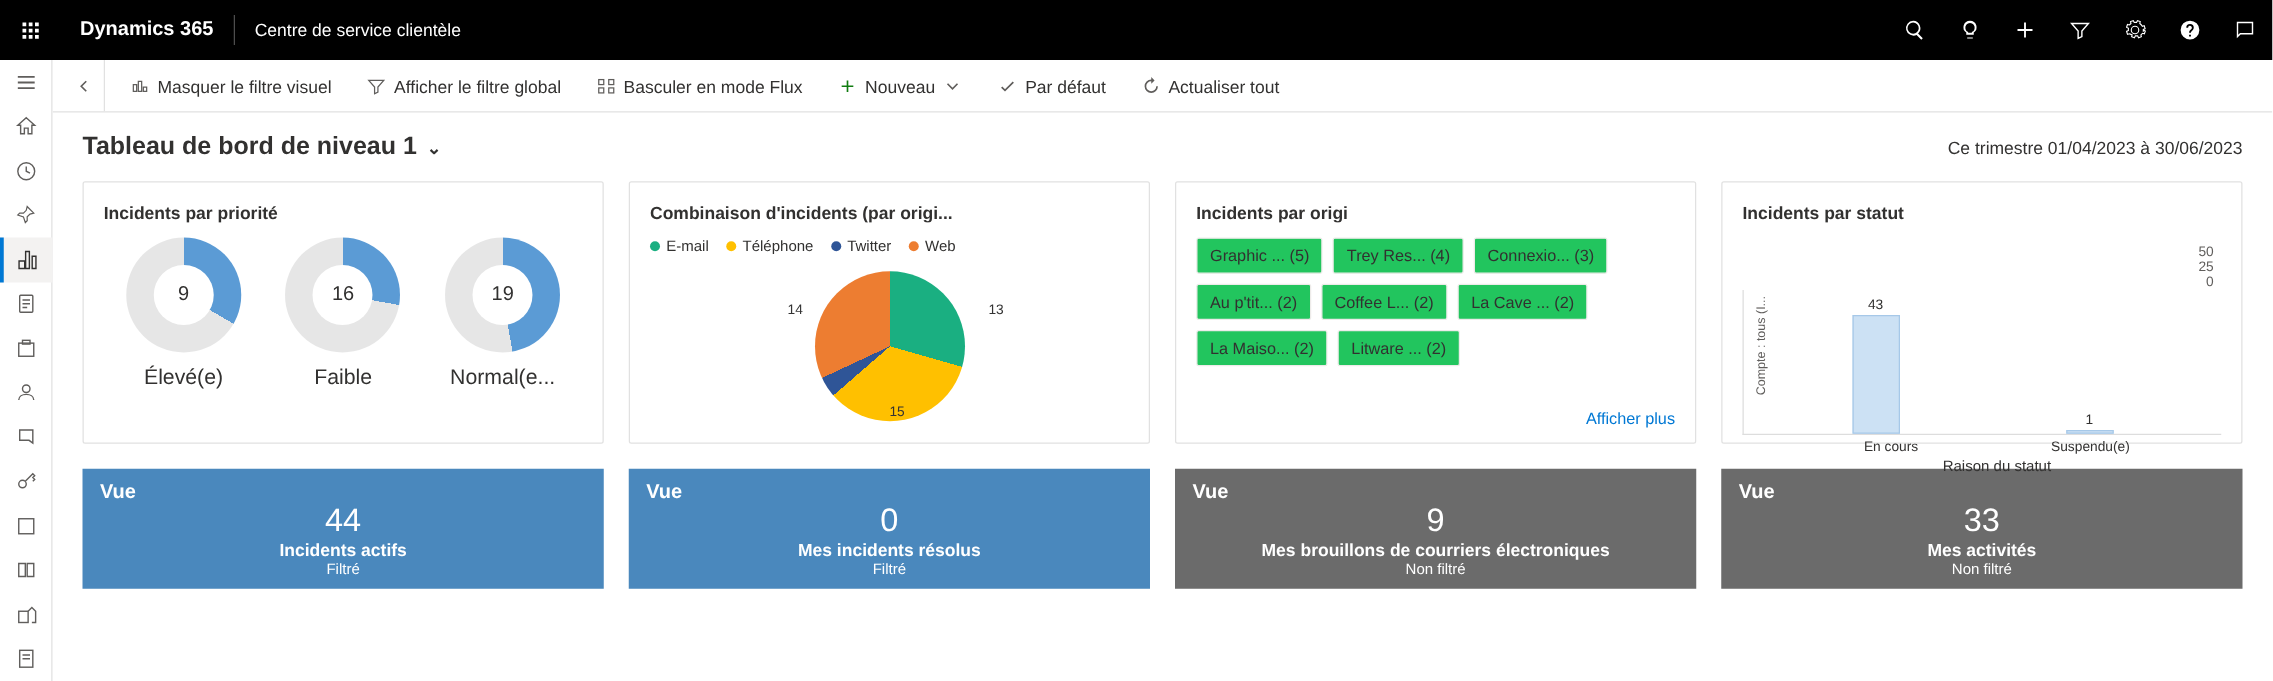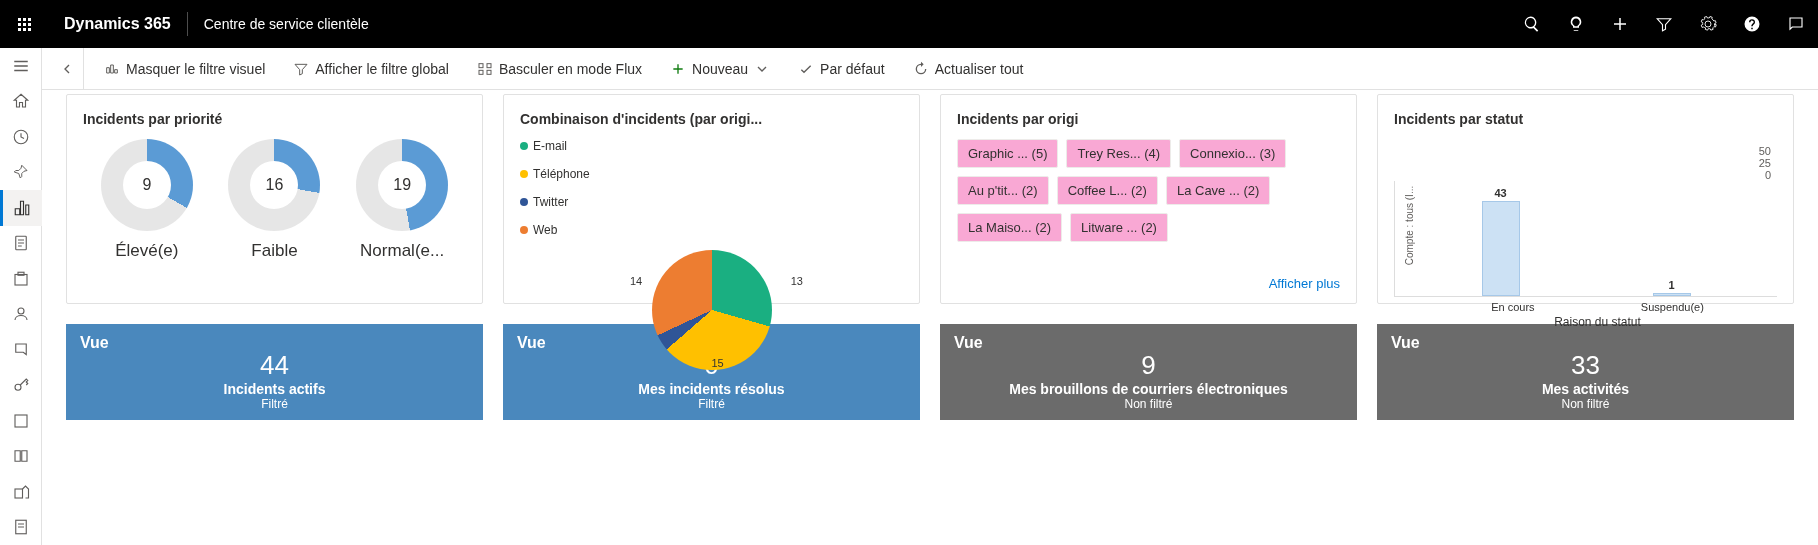--- a/index.html
+++ b/index.html
@@ -50,36 +50,36 @@
 .card { flex: 1; border: 1px solid #e1e1e1; border-radius: 2px; background: #fff; padding: 16px; height: 210px; position: relative; }
 .card h3 { font-size: 14px; font-weight: 600; margin-bottom: 12px; white-space: nowrap; overflow: hidden; text-overflow: ellipsis; }
 
 .donuts { display: flex; justify-content: space-around; align-items: center; margin-top: 8px; }
 .donut-wrap { display: flex; flex-direction: column; align-items: center; gap: 10px; }
 .donut { width: 92px; height: 92px; border-radius: 50%; position: relative; }
 .donut::after { content: ''; position: absolute; inset: 22px; background: #fff; border-radius: 50%; }
 .donut .num { position: absolute; inset: 0; display: flex; align-items: center; justify-content: center; font-size: 16px; z-index: 1; }
 .donut-label { font-size: 17px; color: #323130; }
 
-.legend { display: flex; gap: 14px; margin-bottom: 8px; font-size: 12px; flex-wrap: wrap; flex-direction: column; }
+.legend { display: flex; gap: 14px; margin-bottom: 8px; font-size: 12px; flex-wrap: wrap; }
 .legend-item { display: flex; align-items: center; gap: 5px; }
 .swatch { width: 8px; height: 8px; border-radius: 50%; }
 .pie-wrap { display: flex; justify-content: center; align-items: center; height: 130px; position: relative; }
 .pie { width: 120px; height: 120px; border-radius: 50%; position: relative; }
 .pie-label { position: absolute; font-size: 11px; color: #333; }
 
 .tags { display: flex; flex-wrap: wrap; gap: 8px; }
-.tag { background: #f9a8d4; padding: 6px 10px; font-size: 13px; border-radius: 2px; border: 1px solid #edebe9; cursor:pointer; }
+.tag { background: #22c55e; padding: 6px 10px; font-size: 13px; border-radius: 2px; border: 1px solid #edebe9; cursor:pointer; }
 .show-more { position: absolute; bottom: 12px; right: 16px; color: #0078d4; font-size: 13px; cursor: pointer; }
 
 .barchart { display: flex; height: 140px; flex-direction: column; }
 .y-axis { display: flex; flex-direction: column; justify-content: space-between; align-items: flex-end; padding-right: 6px; font-size: 11px; color: #605e5c; height: 110px; margin-top: 6px; }
 .y-label { font-size: 10px; transform: rotate(-90deg); transform-origin: center; white-space: nowrap; position: absolute; left: -8px; top: 60%; color:#605e5c; }
 .bars { flex: 1; position: relative; border-left: 1px solid #ddd; border-bottom: 1px solid #ddd; height: 116px; display: flex; align-items: flex-end; justify-content: space-around; padding: 0 20px; }
-.bar-wrap { display: flex; flex-direction: column; align-items: center; font-weight: bold; }
+.bar-wrap { display: flex; flex-direction: column; align-items: center; }
 .bar { width: 38px; background: #cce1f4; border: 1px solid #a6c8e8; }
 .bar-val { font-size: 11px; margin-bottom: 2px; }
 .x-labels { display: flex; justify-content: space-around; padding: 0 20px; font-size: 11px; margin-top: 4px; margin-left: 24px;}
 .x-title { text-align: center; font-size: 12px; margin-top: 2px; margin-left: 24px; color: #323130; }
 
 .tiles { display: flex; gap: 20px; padding: 16px 24px 0; }
 .tile { flex: 1; color: #fff; padding: 10px 14px; height: 96px; display: flex; flex-direction: column; cursor:pointer; }
 .tile.blue { background: #4a88bd; }
 .tile.gray { background: #6b6b6b; }
 .tile .view { font-size: 16px; font-weight: 600; }
@@ -271,20 +271,27 @@
         <span>Par défaut</span>
       </div>
       <div class="cmd">
         <svg viewBox="0 0 24 24">
             <path d="M12 4a8 8 0 108 8h-2a6 6 0 11-6-6v3l4-4-4-4v3z" fill="#605e5c"></path>
           </svg>
         <span>Actualiser tout</span>
       </div>
     </div>
 
+    <div class="pagehead">
+      <h1>
+        <span>Tableau de bord de niveau 1</span>
+        <span class="chev">⌄</span>
+      </h1>
+      <div class="time-range">Ce trimestre 01/04/2023 à 30/06/2023</div>
+    </div>
 
     <div class="cards">
 
       <div class="card">
         <h3>Incidents par priorité</h3>
         <div class="donuts">
           <div class="donut-wrap">
             <div class="donut" style="background: conic-gradient(#5b9bd5 0deg 120deg, #e6e6e6 120deg 360deg);">
               <div class="num">9</div>
             </div>

